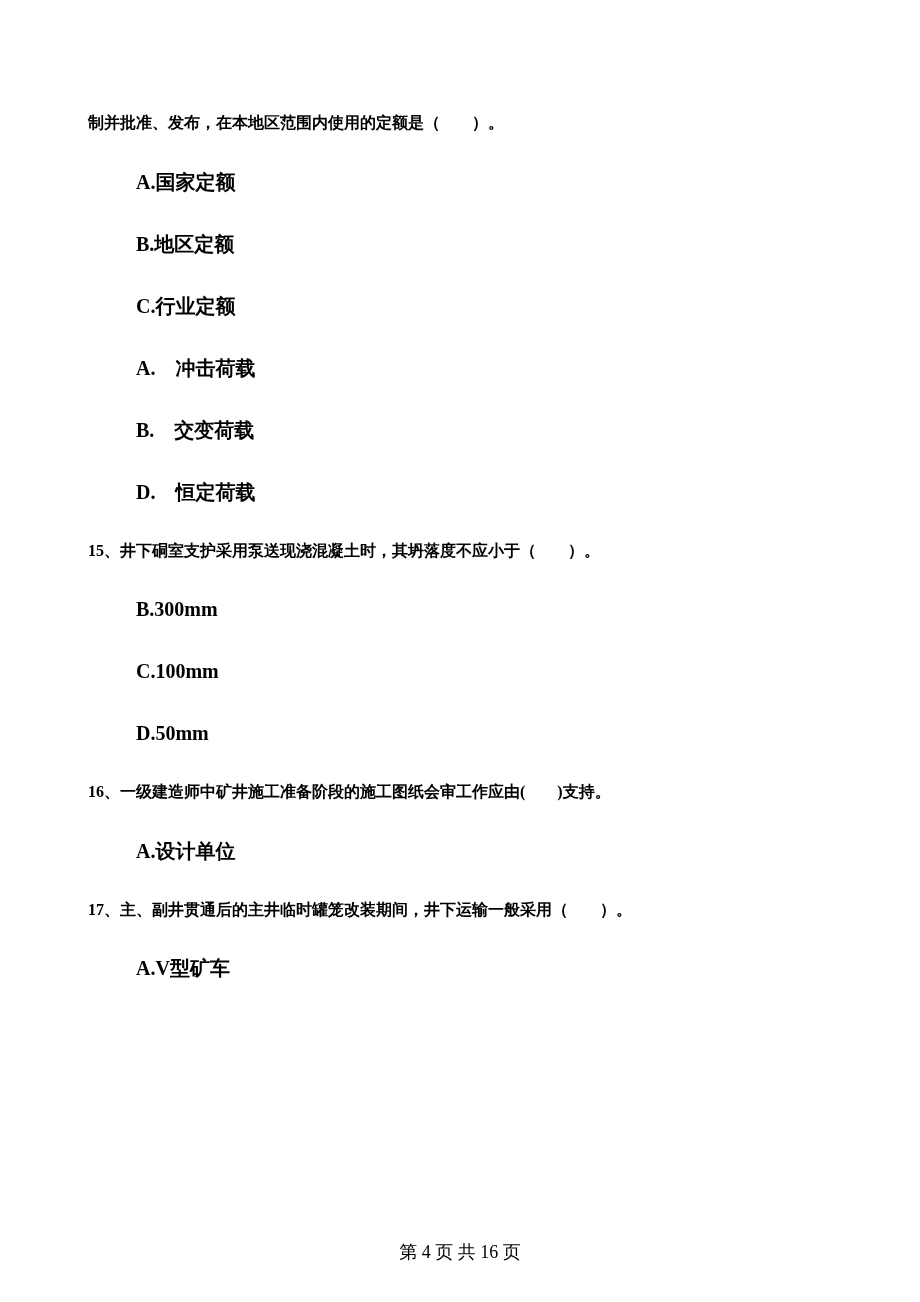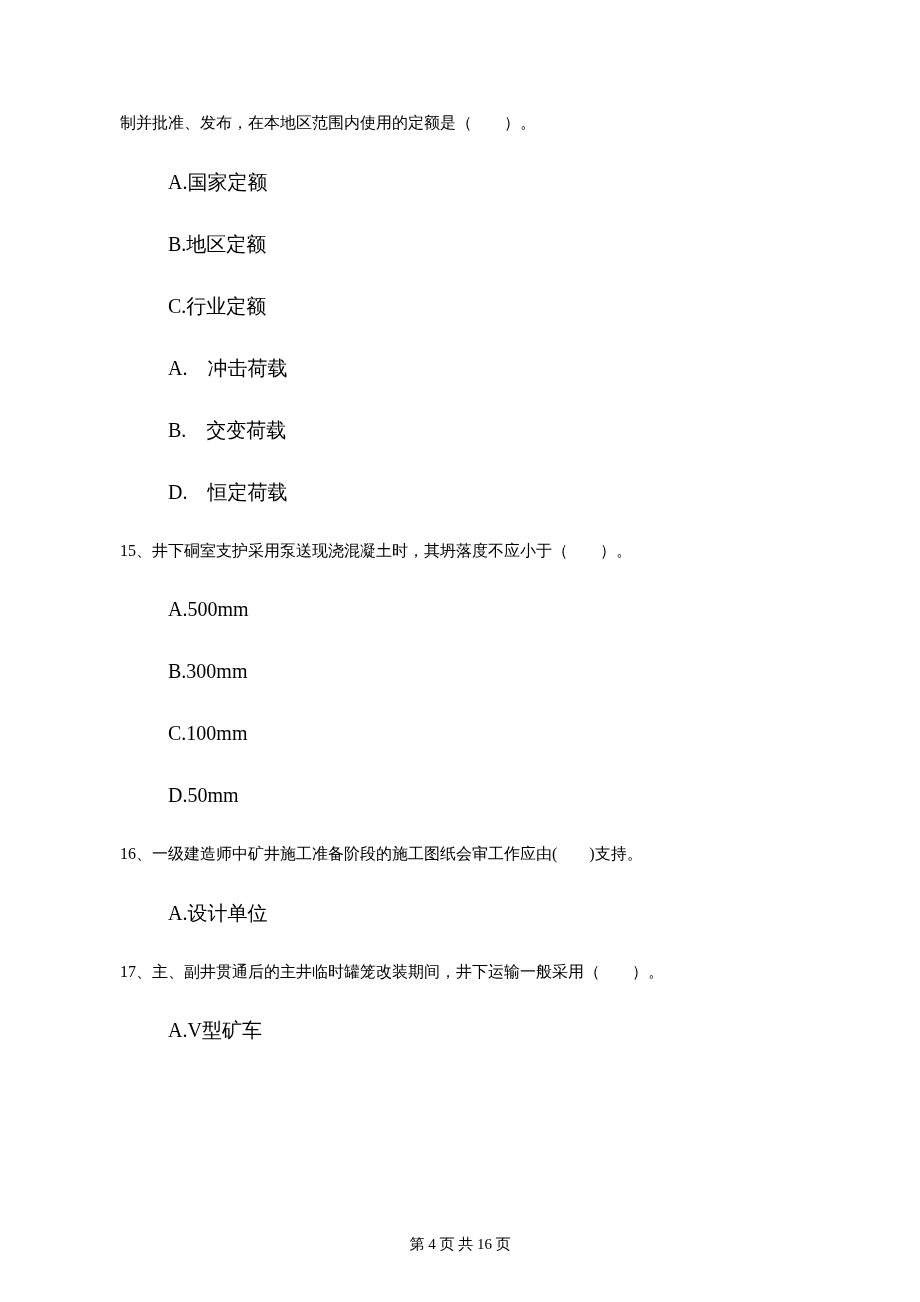--- a/index.html
+++ b/index.html
@@ -7,62 +7,62 @@
     padding: 0;
     background: #ffffff;
     font-family: "SimSun", "宋体", serif;
     font-size: 16px;
     color: #000000;
     width: 920px;
     height: 1302px;
     position: relative;
   }
   .page {
-    padding: 110px 120px 0 120px;
+    padding: 110px 120px 0 88px;
     line-height: 1.6;
+    font-weight: bold;
   }
   .stem {
     margin: 0 0 30px 0;
     font-size: 16px;
     text-align: justify;
   }
   .stem-num {
     margin: 0 0 30px 0;
     font-size: 16px;
   }
   .option {
     margin: 0 0 30px 0;
     padding-left: 48px;
     font-size: 20px;
   }
   .footer {
     position: absolute;
-    bottom: 48px;
+    bottom: 38px;
     left: 0;
     right: 0;
     text-align: center;
-    font-size: 15px;
+    font-size: 18px;
   }
 </style>
 </head>
 <body>
 
 <div class="page">
 
   <div class="stem">制并批准、发布，在本地区范围内使用的定额是（　　）。</div>
   <div class="option">A.国家定额</div>
   <div class="option">B.地区定额</div>
   <div class="option">C.行业定额</div>
 
   <div class="option">A.　冲击荷载</div>
   <div class="option">B.　交变荷载</div>
   <div class="option">D.　恒定荷载</div>
 
   <div class="stem-num">15、井下硐室支护采用泵送现浇混凝土时，其坍落度不应小于（　　）。</div>
-  <div class="option">A.500mm</div>
   <div class="option">B.300mm</div>
   <div class="option">C.100mm</div>
   <div class="option">D.50mm</div>
 
   <div class="stem-num">16、一级建造师中矿井施工准备阶段的施工图纸会审工作应由(　　)支持。</div>
   <div class="option">A.设计单位</div>
 
   <div class="stem-num">17、主、副井贯通后的主井临时罐笼改装期间，井下运输一般采用（　　）。</div>
   <div class="option">A.V型矿车</div>
 

